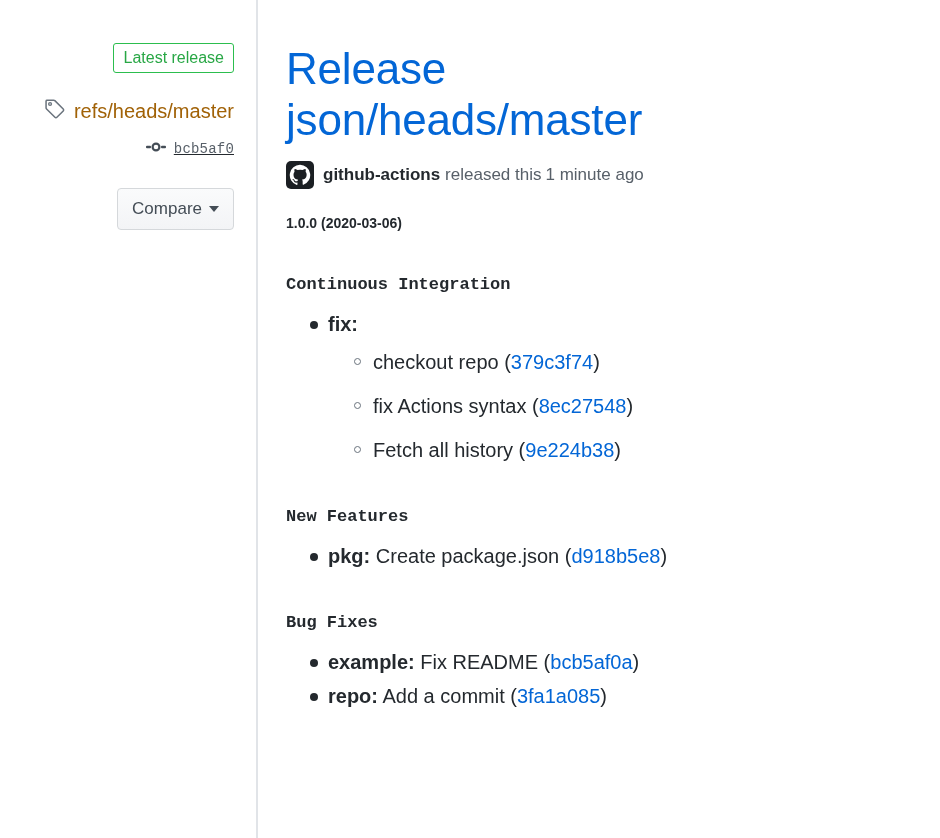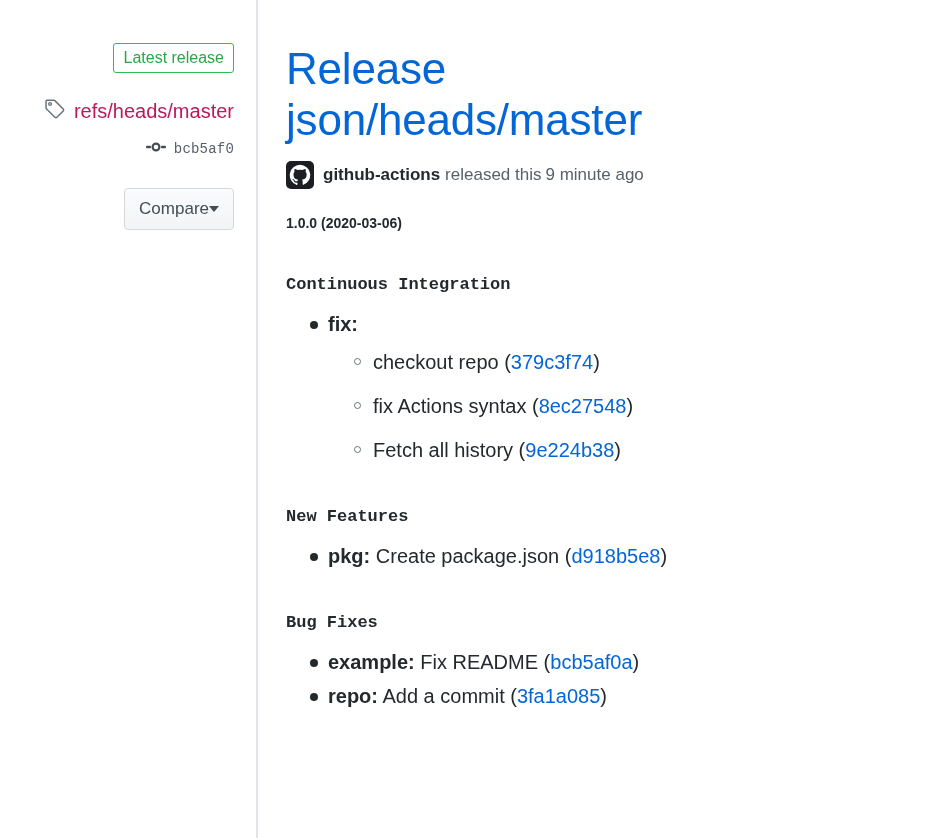--- a/index.html
+++ b/index.html
@@ -51,47 +51,49 @@
   .tag-row {
     display: flex;
     align-items: center;
     justify-content: flex-end;
     gap: 8px;
     margin-top: 25px;
     width: 100%;
   }
   .tag-row .tag-name {
     font-size: 20px;
-    color: #be185d;
+    color: #a16207;
     line-height: 1.2;
     white-space: nowrap;
   }
   .icon-tag { flex: 0 0 auto; display: block; }
 
   .commit-row {
     display: flex;
     align-items: center;
     justify-content: flex-end;
     gap: 8px;
     margin-top: 15px;
     width: 100%;
+    text-decoration: underline;
   }
   .commit-row .commit-sha {
     font-family: "Liberation Mono", "DejaVu Sans Mono", monospace;
     font-size: 14px;
     color: #586069;
     line-height: 1.2;
     letter-spacing: 0.2px;
   }
   .icon-commit { flex: 0 0 auto; display: block; }
 
   .compare-button {
     margin-top: 29px;
     display: inline-flex;
     align-items: center;
+    gap: 7px;
     background: linear-gradient(#fafbfc, #f3f4f6);
     border: 1px solid #d5d8db;
     border-radius: 4px;
     color: #444d56;
     font-size: 17px;
     line-height: 1;
     padding: 11px 14px 12px 14px;
     cursor: pointer;
     font-family: "Liberation Sans", sans-serif;
   }
@@ -259,21 +261,21 @@
     <h1 class="release-title">Release json/heads/master</h1>
 
     <div class="byline">
       <span class="avatar">
         <svg width="22" height="22" viewBox="0 0 16 16" aria-hidden="true">
           <path fill="#ffffff" d="M8 0.6A7.5 7.5 0 0 0 5.63 15.2c.37.07.51-.16.51-.36v-1.3c-2.08.45-2.52-1-2.52-1-.34-.87-.84-1.1-.84-1.1-.69-.47.05-.46.05-.46.76.05 1.16.78 1.16.78.68 1.16 1.78.82 2.21.63.07-.49.27-.83.48-1.02-1.66-.19-3.4-.83-3.4-3.7 0-.82.29-1.49.77-2.01-.08-.19-.34-.95.07-1.99 0 0 .63-.2 2.06.77a7.1 7.1 0 0 1 3.75 0c1.43-.97 2.06-.77 2.06-.77.41 1.04.15 1.8.08 1.99.48.52.76 1.19.76 2.01 0 2.88-1.75 3.51-3.41 3.69.27.23.51.69.51 1.39v2.06c0 .2.14.44.52.36A7.5 7.5 0 0 0 8 .6z"></path>
         </svg>
       </span>
       <span class="author">github-actions</span>
       <span class="released-text">released this</span>
-      <span>9 minute ago</span>
+      <span>1 minute ago</span>
     </div>
 
     <div class="release-body">
       <div class="body-title">1.0.0 (2020-03-06)</div>
       <div id="sections-root">
           <div class="section-heading">Continuous Integration</div>
           <ul class="lvl1">
             <li><span class="scope">fix:</span><ul class="lvl2">
                 <li><span>checkout repo</span><span class="paren"> (</span><a class="sha-link" href="#">379c3f74</a><span class="paren">)</span></li>
                 <li><span>fix Actions syntax</span><span class="paren"> (</span><a class="sha-link" href="#">8ec27548</a><span class="paren">)</span></li>

